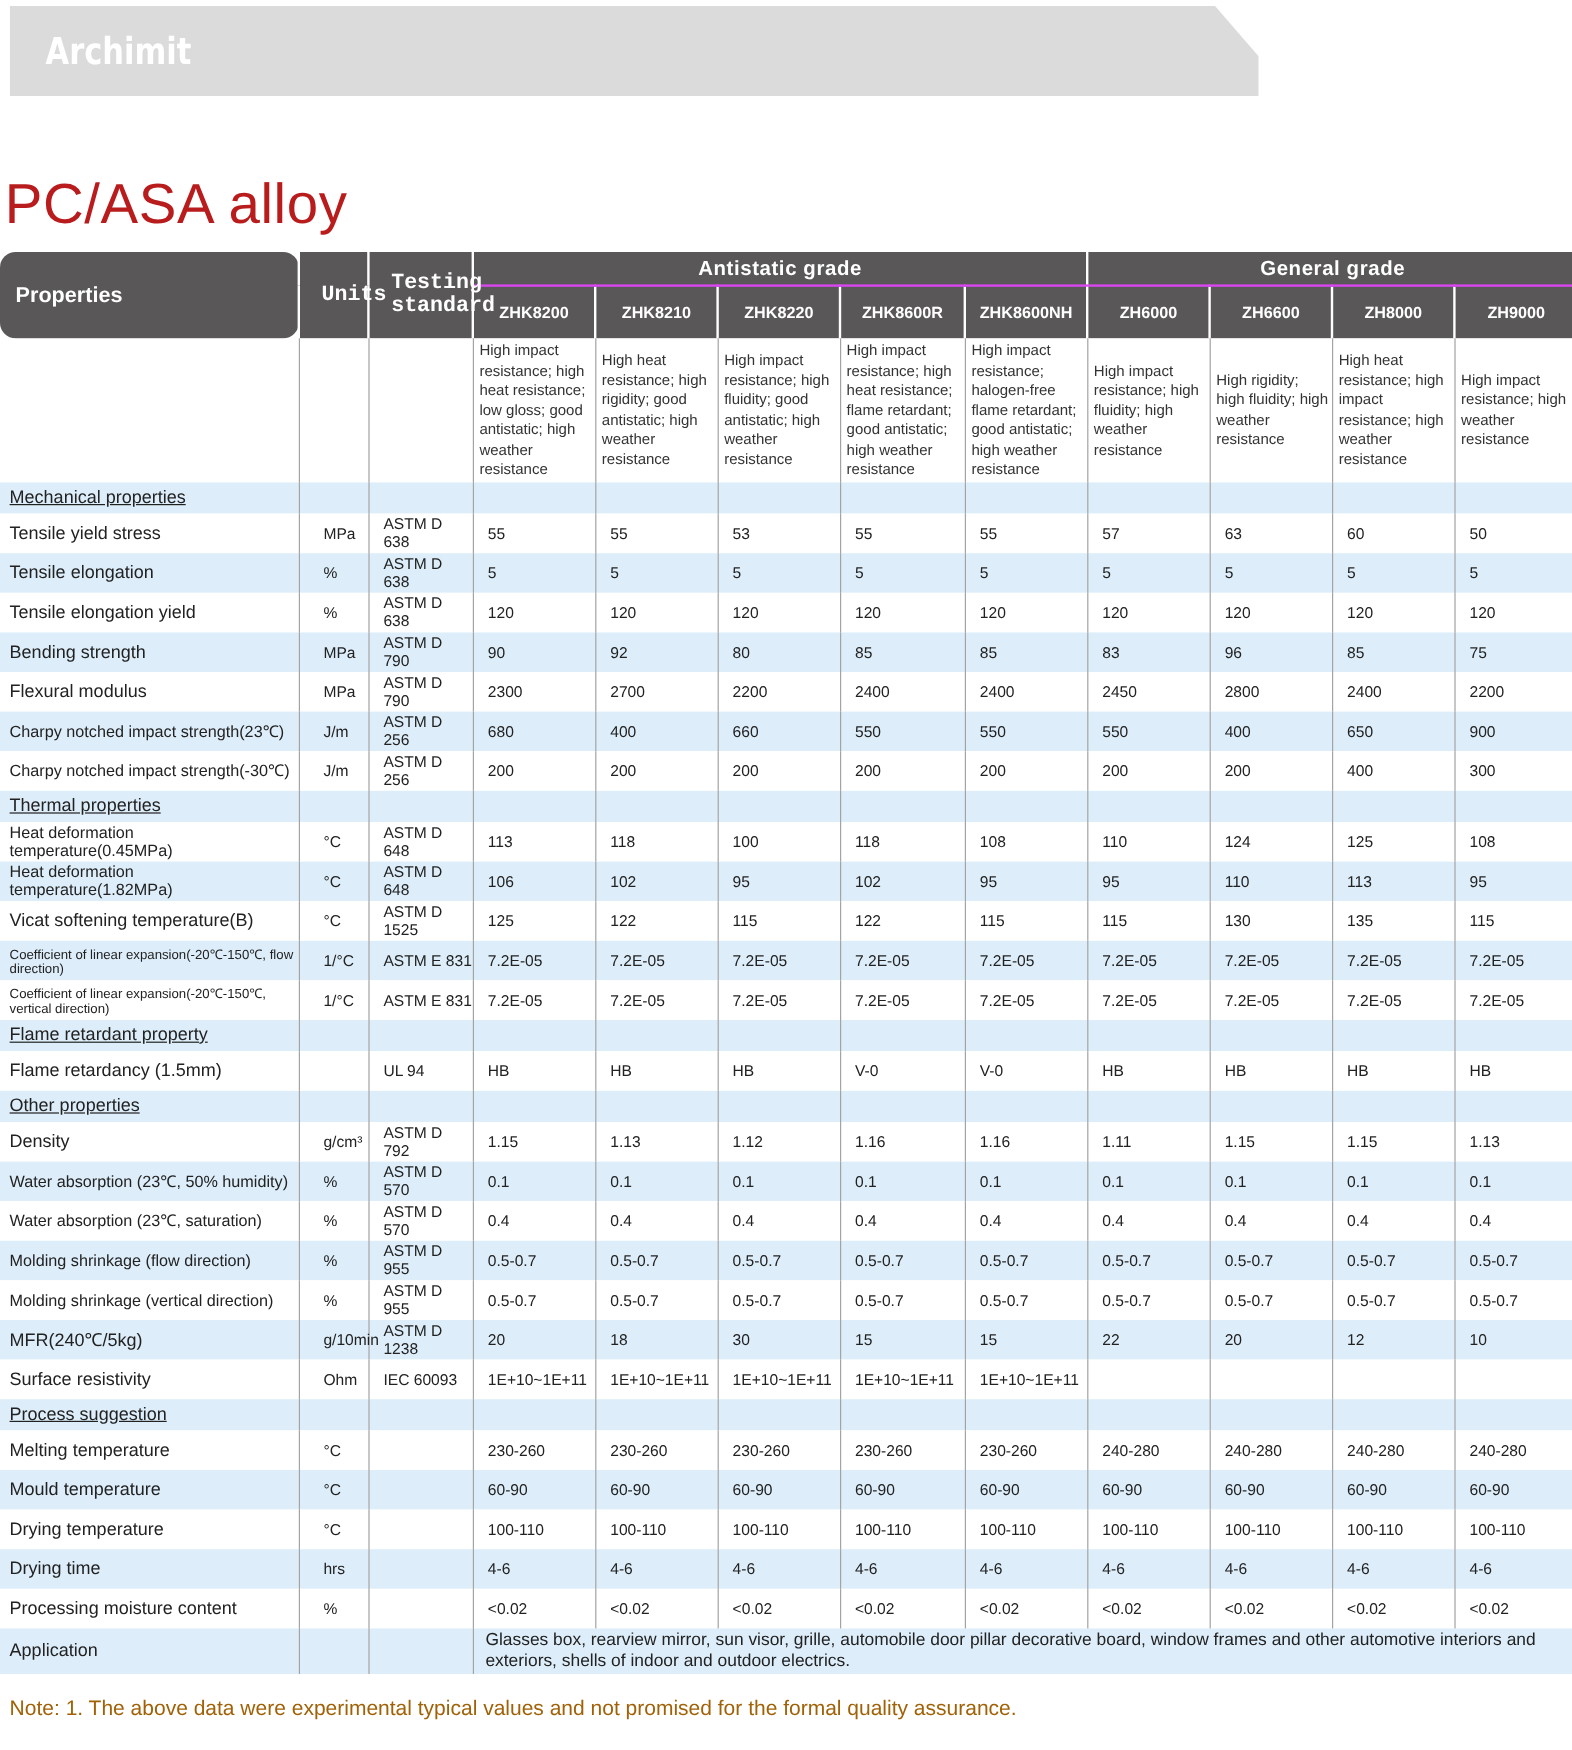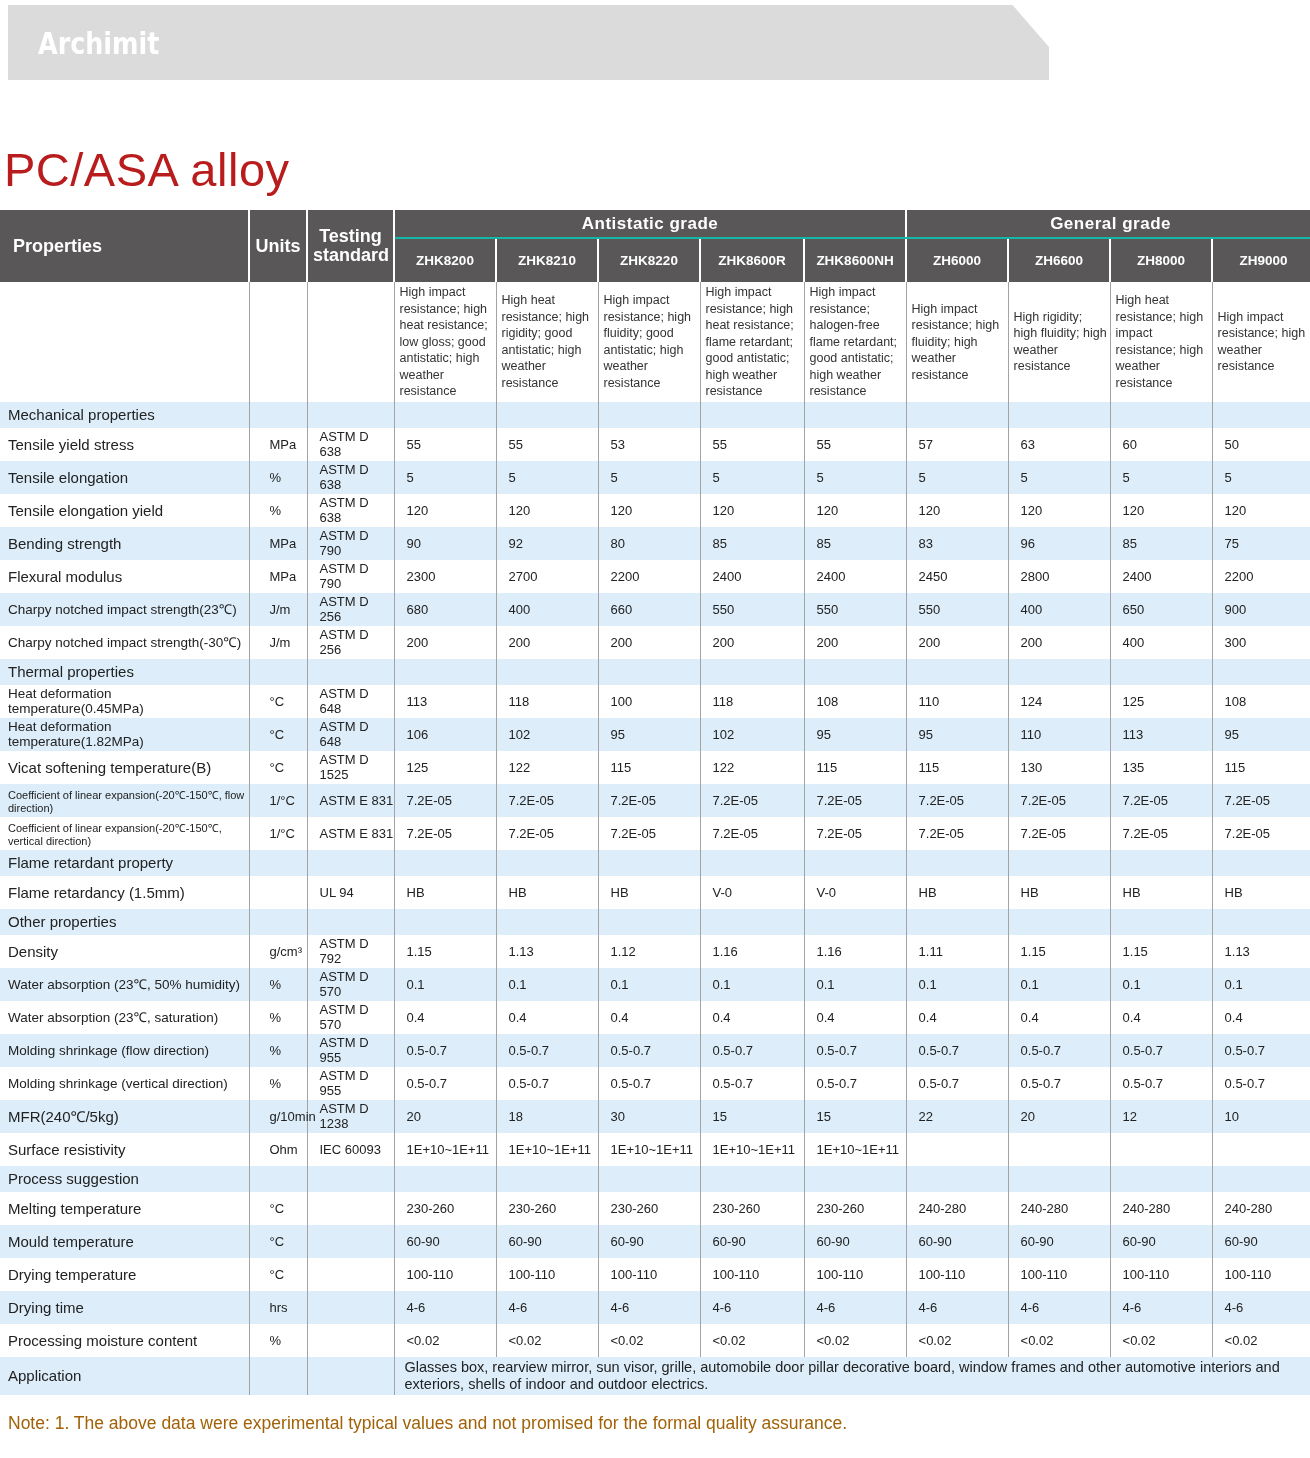--- a/index.html
+++ b/index.html
@@ -41,31 +41,31 @@
   }
   thead th{
     background:var(--header-bg);color:#fff;
     border-right:2px solid #fff;
     font-weight:bold;text-align:center;
     padding:0;
   }
   thead th:last-child{border-right:none;}
   tr.hdr-row th{height:28px;}
   tr.hdr-row2 th{height:44px;font-size:13.5px;}
-  th.props{text-align:left;padding-left:13px;font-size:18px;}
-  th.units,th.testing{font-size:18px;padding:0 5px;line-height:1.05;}
-  th.group{font-size:17px;border-bottom:2px solid #14b8a6;letter-spacing:.5px;}
+  th.props{text-align:left;padding-left:13px;font-size:18px;border-radius:13px;}
+  th.units,th.testing{font-size:18px;padding:0 18px;line-height:1.05;font-family:Liberation Mono, monospace;}
+  th.group{font-size:17px;border-bottom:2px solid #d946ef;letter-spacing:.5px;}
   tbody td{
     border-right:1px solid #a3a3a3;
     vertical-align:middle;color:#222;
     padding:0;background:#fff;
   }
   tbody tr td:last-child{border-right:none;}
   tr.desc td{height:117px;font-size:12.5px;line-height:1.32;padding:2px 2px 2px 5px;color:#333;}
-  tr.section td{height:26px;}
+  tr.section td{height:26px;text-decoration:underline;}
   tr.datarow td{height:33px;}
   tr.app td{height:34px;}
   tr.blue td{background:var(--stripe);}
   td.prop{padding-left:8px;font-size:15px;}
   td.prop.sm{font-size:13.5px;}
   td.prop.xs{font-size:11px;}
   td.sect{font-size:15px;}
   td.unit{padding-left:20px;font-size:13px;}
   td.std{padding-left:12px;font-size:13px;}
   td.val{padding-left:12px;font-size:13px;}

